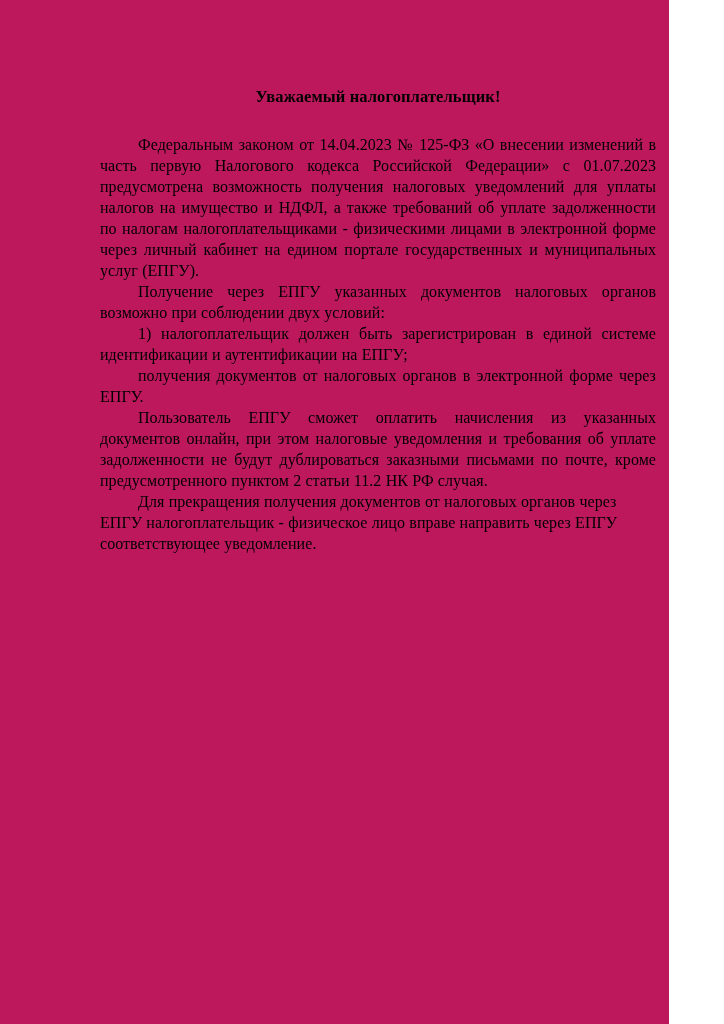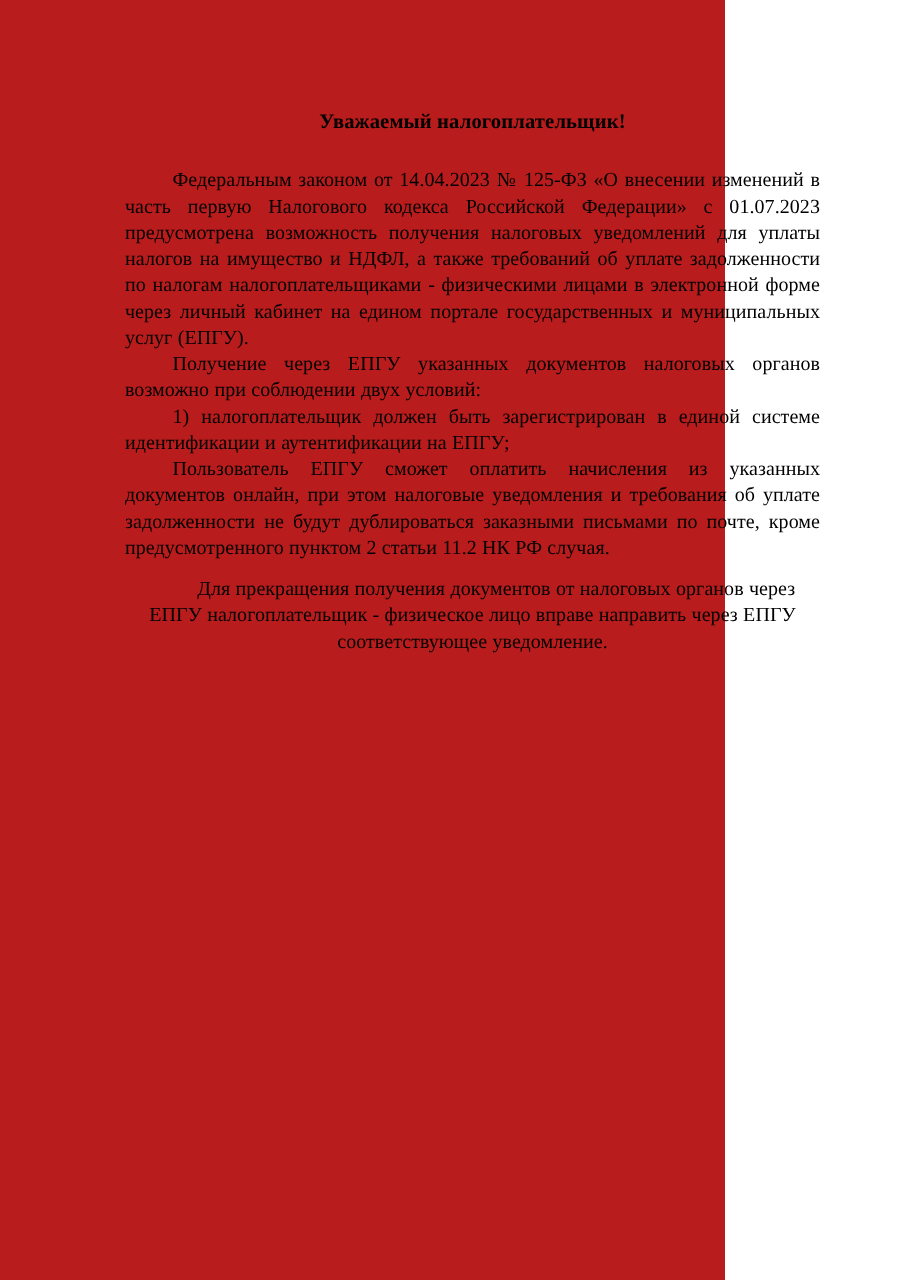--- a/index.html
+++ b/index.html
@@ -11,23 +11,23 @@
   body {
     width: 724px;
     height: 1024px;
     overflow: hidden;
     font-family: "Liberation Serif", "DejaVu Serif", serif;
     color: #000000;
     -webkit-font-smoothing: antialiased;
   }
   .page {
     position: relative;
-    width: 580px;
+    width: 669px;
     height: 1024px;
-    background: #b91c1c;
+    background: #be185d;
     box-sizing: border-box;
   }
   .content {
     position: absolute;
     left: 100px;
     top: 0;
     width: 556px;
   }
   .doc-title {
     text-align: center;
@@ -45,41 +45,41 @@
     font-size: 16px;
     line-height: 21px;
     text-align: justify;
     text-justify: inter-word;
     text-indent: 38px;
     letter-spacing: 0.05px;
     word-spacing: 0.2px;
     hyphens: none;
   }
   p.para.last-left {
-    text-align: center;
-    margin-top: 12px;
+    text-align: left;
   }
 </style>
 </head>
 <body>
 
 <div class="page">
   <div class="content">
 
     <h1 class="doc-title">Уважаемый налогоплательщик!</h1>
 
     <div class="spacer-after-title"></div>
 
     <p class="para">Федеральным законом от 14.04.2023 № 125-ФЗ «О внесении изменений в часть первую Налогового кодекса Российской Федерации» с 01.07.2023 предусмотрена возможность получения налоговых уведомлений для уплаты налогов на имущество и НДФЛ, а также требований об уплате задолженности по налогам налогоплательщиками - физическими лицами в электронной форме через личный кабинет на едином портале государственных и муниципальных услуг (ЕПГУ).</p>
 
     <p class="para">Получение через ЕПГУ указанных документов налоговых органов возможно при соблюдении двух условий:</p>
 
     <p class="para">1)  налогоплательщик должен быть зарегистрирован в единой системе идентификации и аутентификации на ЕПГУ;</p>
 
 
+    <p class="para">получения документов от налоговых органов в электронной форме через ЕПГУ.</p>
 
     <p class="para">Пользователь ЕПГУ сможет оплатить начисления из указанных документов онлайн, при этом налоговые уведомления и требования об уплате задолженности не будут дублироваться заказными письмами по почте, кроме предусмотренного пунктом 2 статьи 11.2 НК РФ случая.</p>
 
 
 
     <p class="para last-left">Для прекращения получения документов от налоговых органов через ЕПГУ налогоплательщик - физическое лицо вправе направить через ЕПГУ соответствующее уведомление.</p>
 
   </div>
 </div>
 

